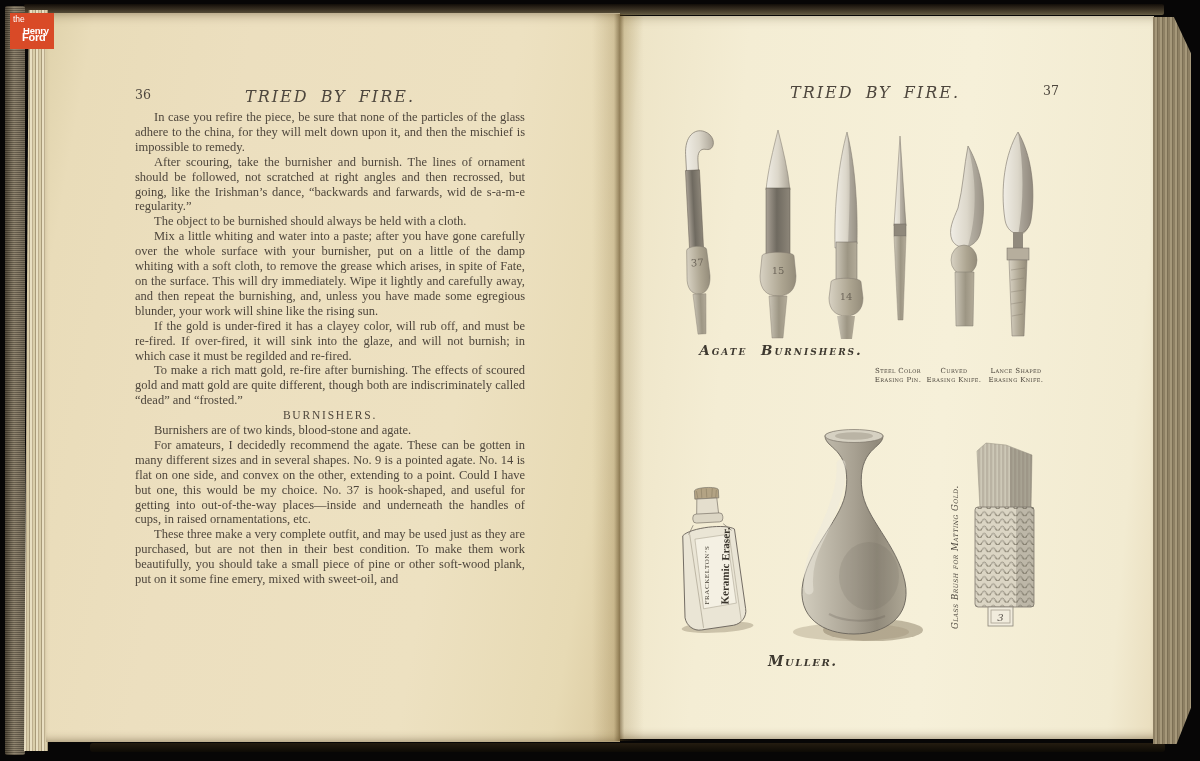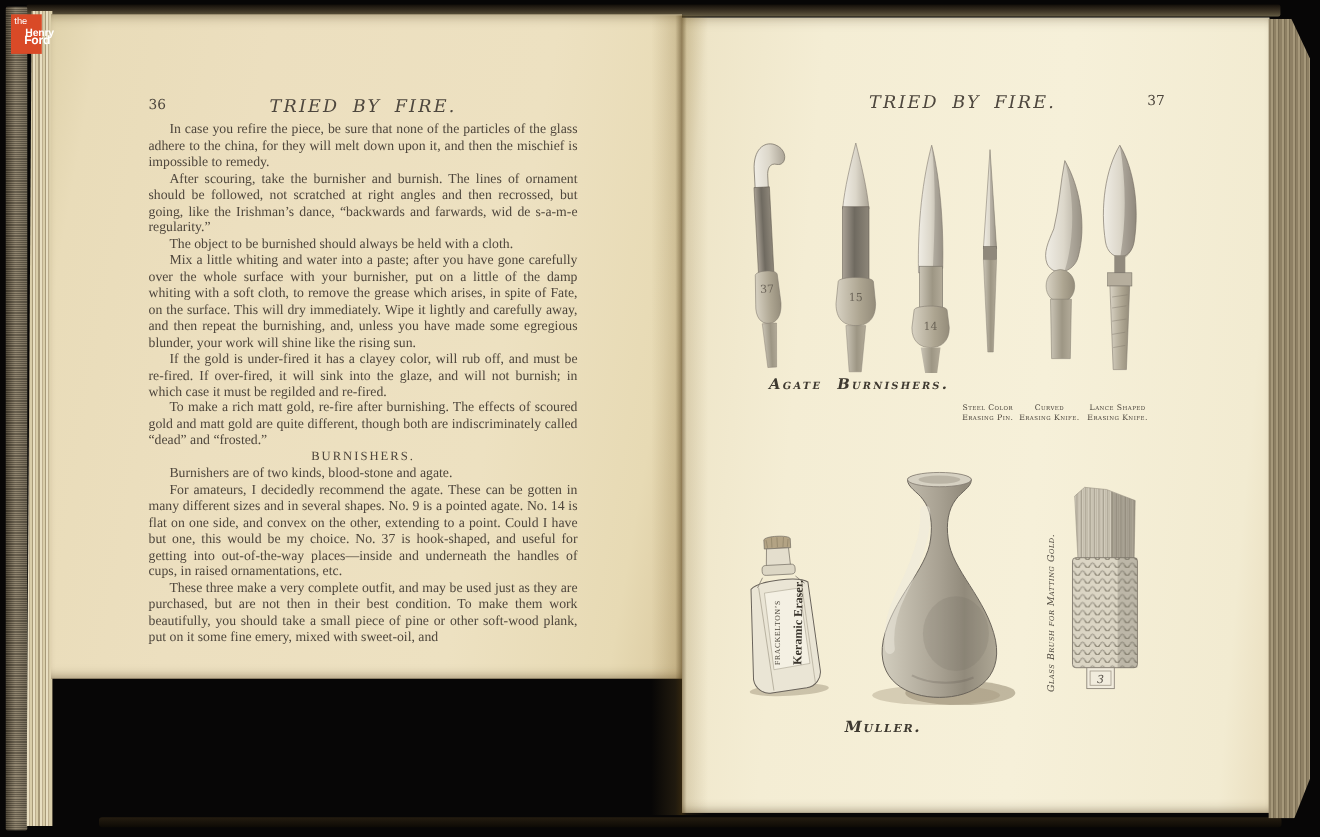--- a/index.html
+++ b/index.html
@@ -21,21 +21,21 @@
       linear-gradient(90deg,#4a4130,#8b7f68 45%,#6d6350);
     border-radius:2px;
   }
   .page-edges-left{
     position:absolute;left:24px;top:10px;width:24px;height:741px;
     background:
       repeating-linear-gradient(90deg,#e9dfc2 0 2px,#bdae8e 2px 3px,#d9cda9 3px 5px,#a89a79 5px 6px);
     clip-path:polygon(20% 0,100% 0,100% 100%,0 100%);
   }
   .left-page{
-    position:absolute;left:46px;top:13px;width:574px;height:604px;
+    position:absolute;left:46px;top:13px;width:574px;height:729px;
     background:linear-gradient(100deg,#dfd2ab 0%,#e9dcb9 7%,#ecdfbf 30%,#ede1c1 68%,#e7dab4 90%,#d9c89e 100%);
     box-shadow:inset 0 10px 12px -10px rgba(70,50,20,.55), inset 0 -8px 10px -7px rgba(70,50,20,.5);
   }
   .right-page{
     position:absolute;left:620px;top:16px;width:534px;height:723px;
     background:linear-gradient(95deg,#dfd2ac 0%,#eee5c8 4%,#f4edd4 22%,#f6f0d9 60%,#f2ebd1 92%,#e9ddbd 100%);
     box-shadow:inset 0 9px 12px -10px rgba(70,50,20,.5), inset 0 -8px 10px -7px rgba(70,50,20,.5);
   }
   .gutter-shadow{
     position:absolute;left:592px;top:14px;width:52px;height:727px;
@@ -48,21 +48,21 @@
       repeating-linear-gradient(90deg,#8e8064 0 2px,#a6987a 2px 4px,#7c6f55 4px 5px);
     clip-path:polygon(0 0,55% 0,100% 5%,100% 95%,62% 100%,0 100%);
   }
   .cover-bottom-edge{
     position:absolute;left:90px;top:743px;width:1075px;height:9px;
     background:linear-gradient(180deg,#241c10,#0d0a05);
     border-radius:3px;
   }
   
   .hf-logo{
-    position:absolute;left:10px;top:13px;width:28px;height:36px;
+    position:absolute;left:10px;top:13px;width:44px;height:36px;
     background:#d94a27;color:#fff;
     font-family:"Liberation Sans",sans-serif;
   }
   .hf-the{position:absolute;left:3px;top:2px;font-size:8.5px;line-height:8px;font-weight:400;}
   .hf-henry{position:absolute;left:13px;top:13px;font-size:9.5px;line-height:9px;font-weight:700;letter-spacing:-.2px;}
   .hf-ford{position:absolute;left:12px;top:19px;font-size:11px;line-height:11px;font-weight:700;letter-spacing:-.2px;}
   
   .runhead{
     text-align:center;font-style:italic;font-size:16px;letter-spacing:2px;word-spacing:5px;
     color:#4d463d;font-family:"DejaVu Serif",serif;

